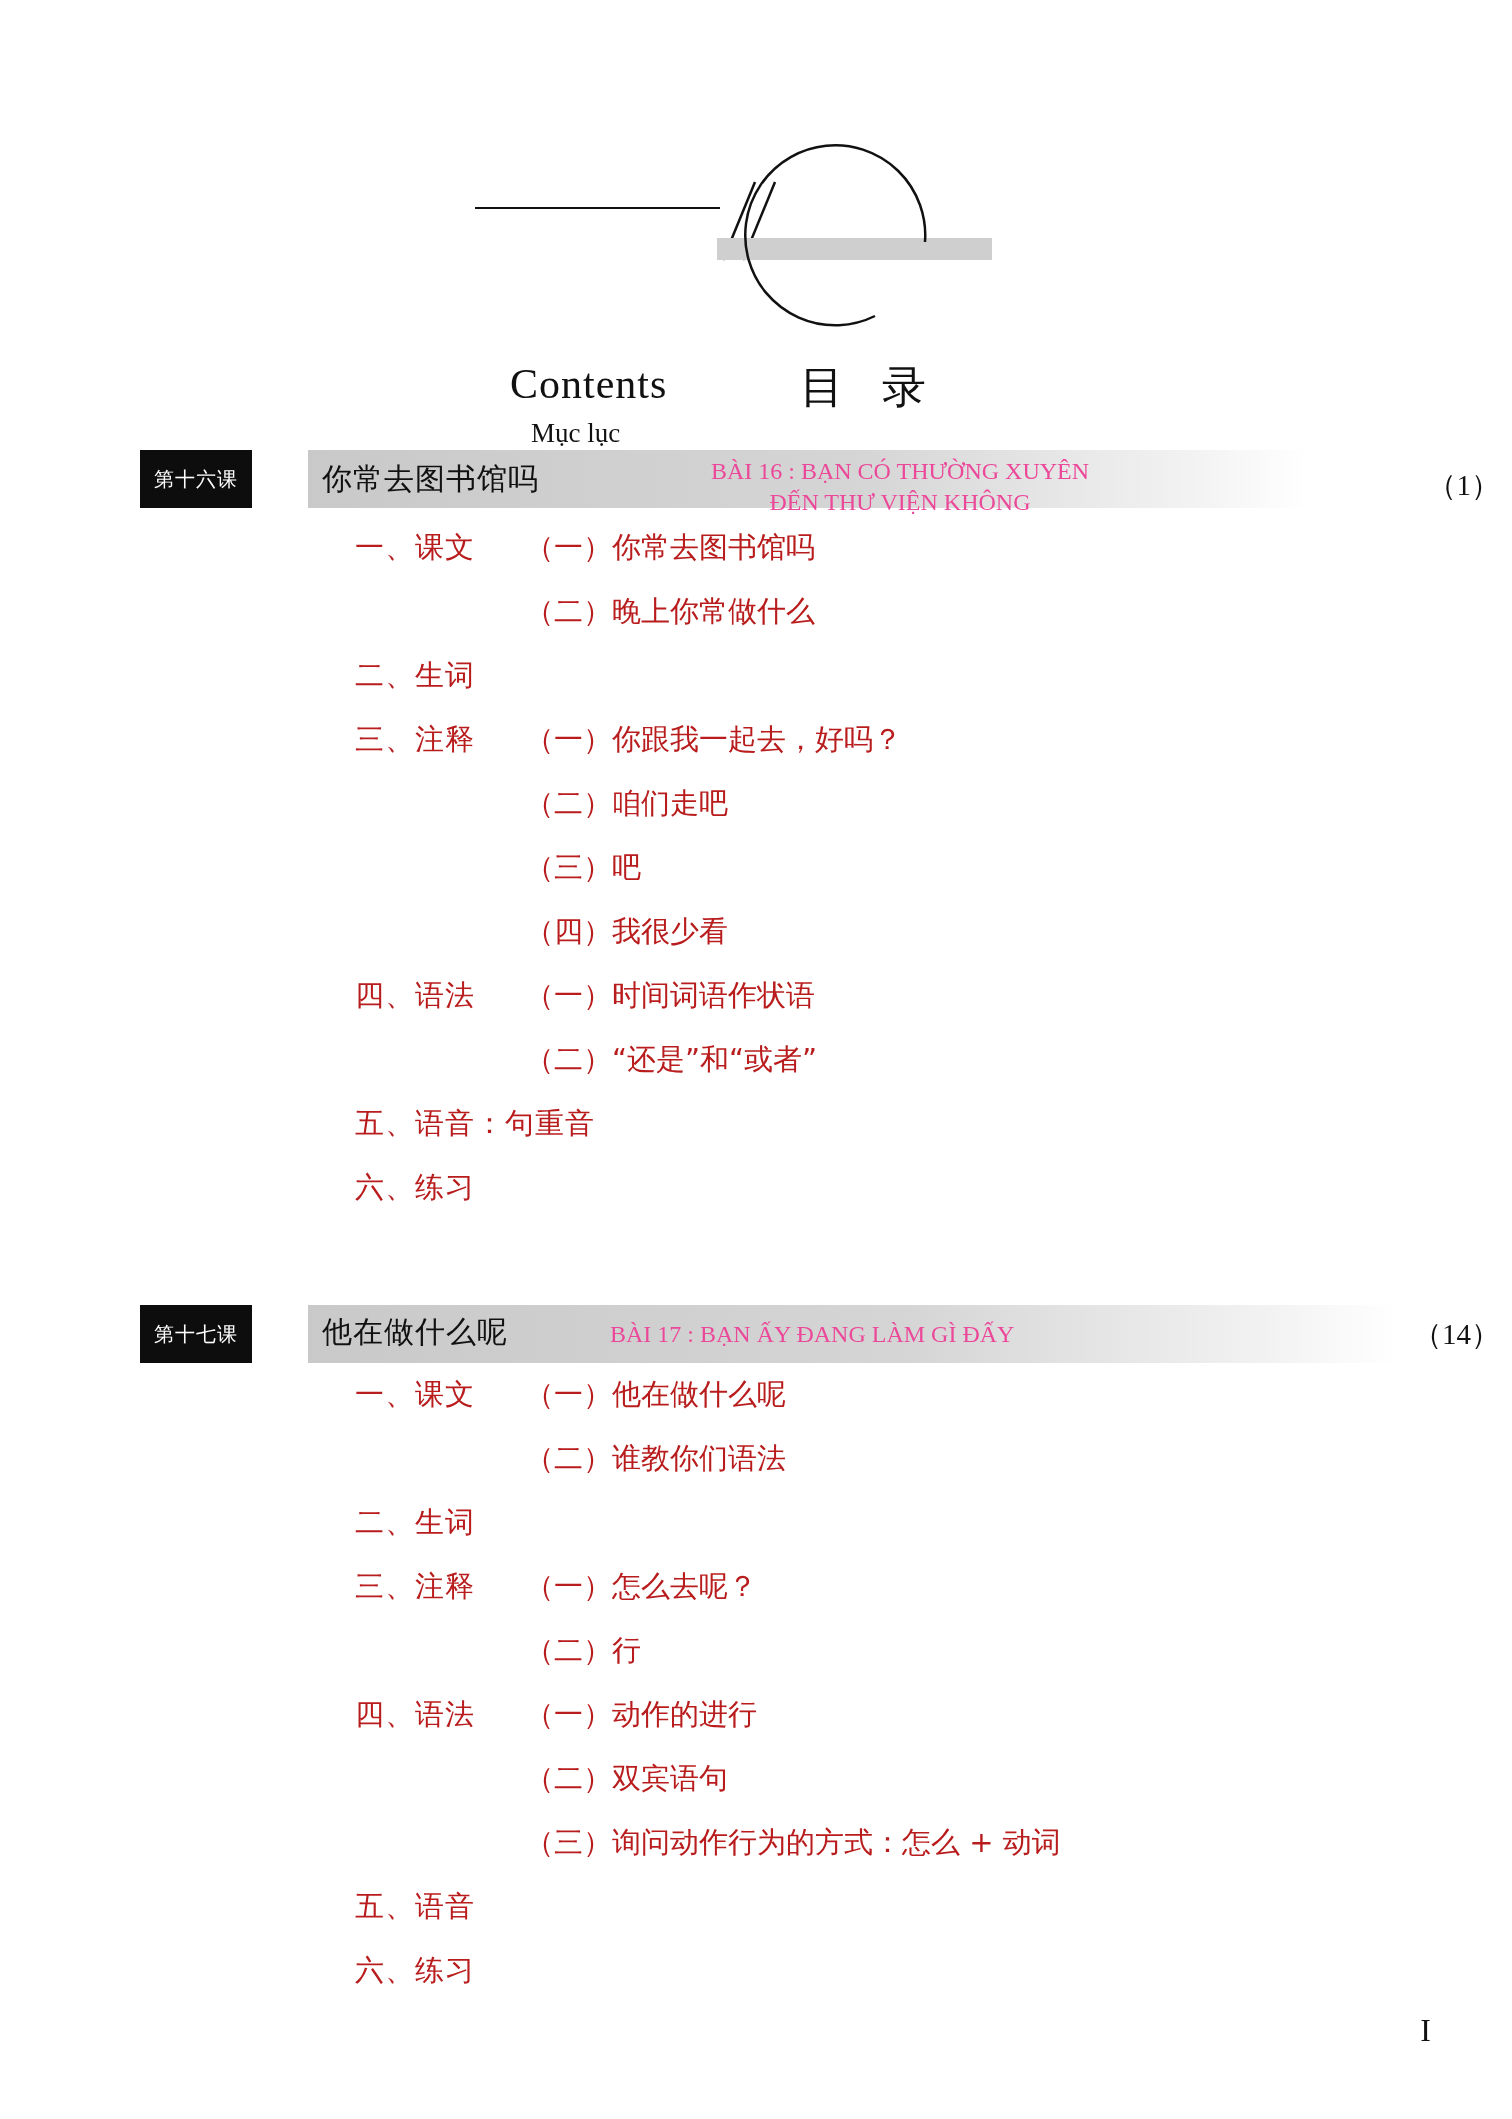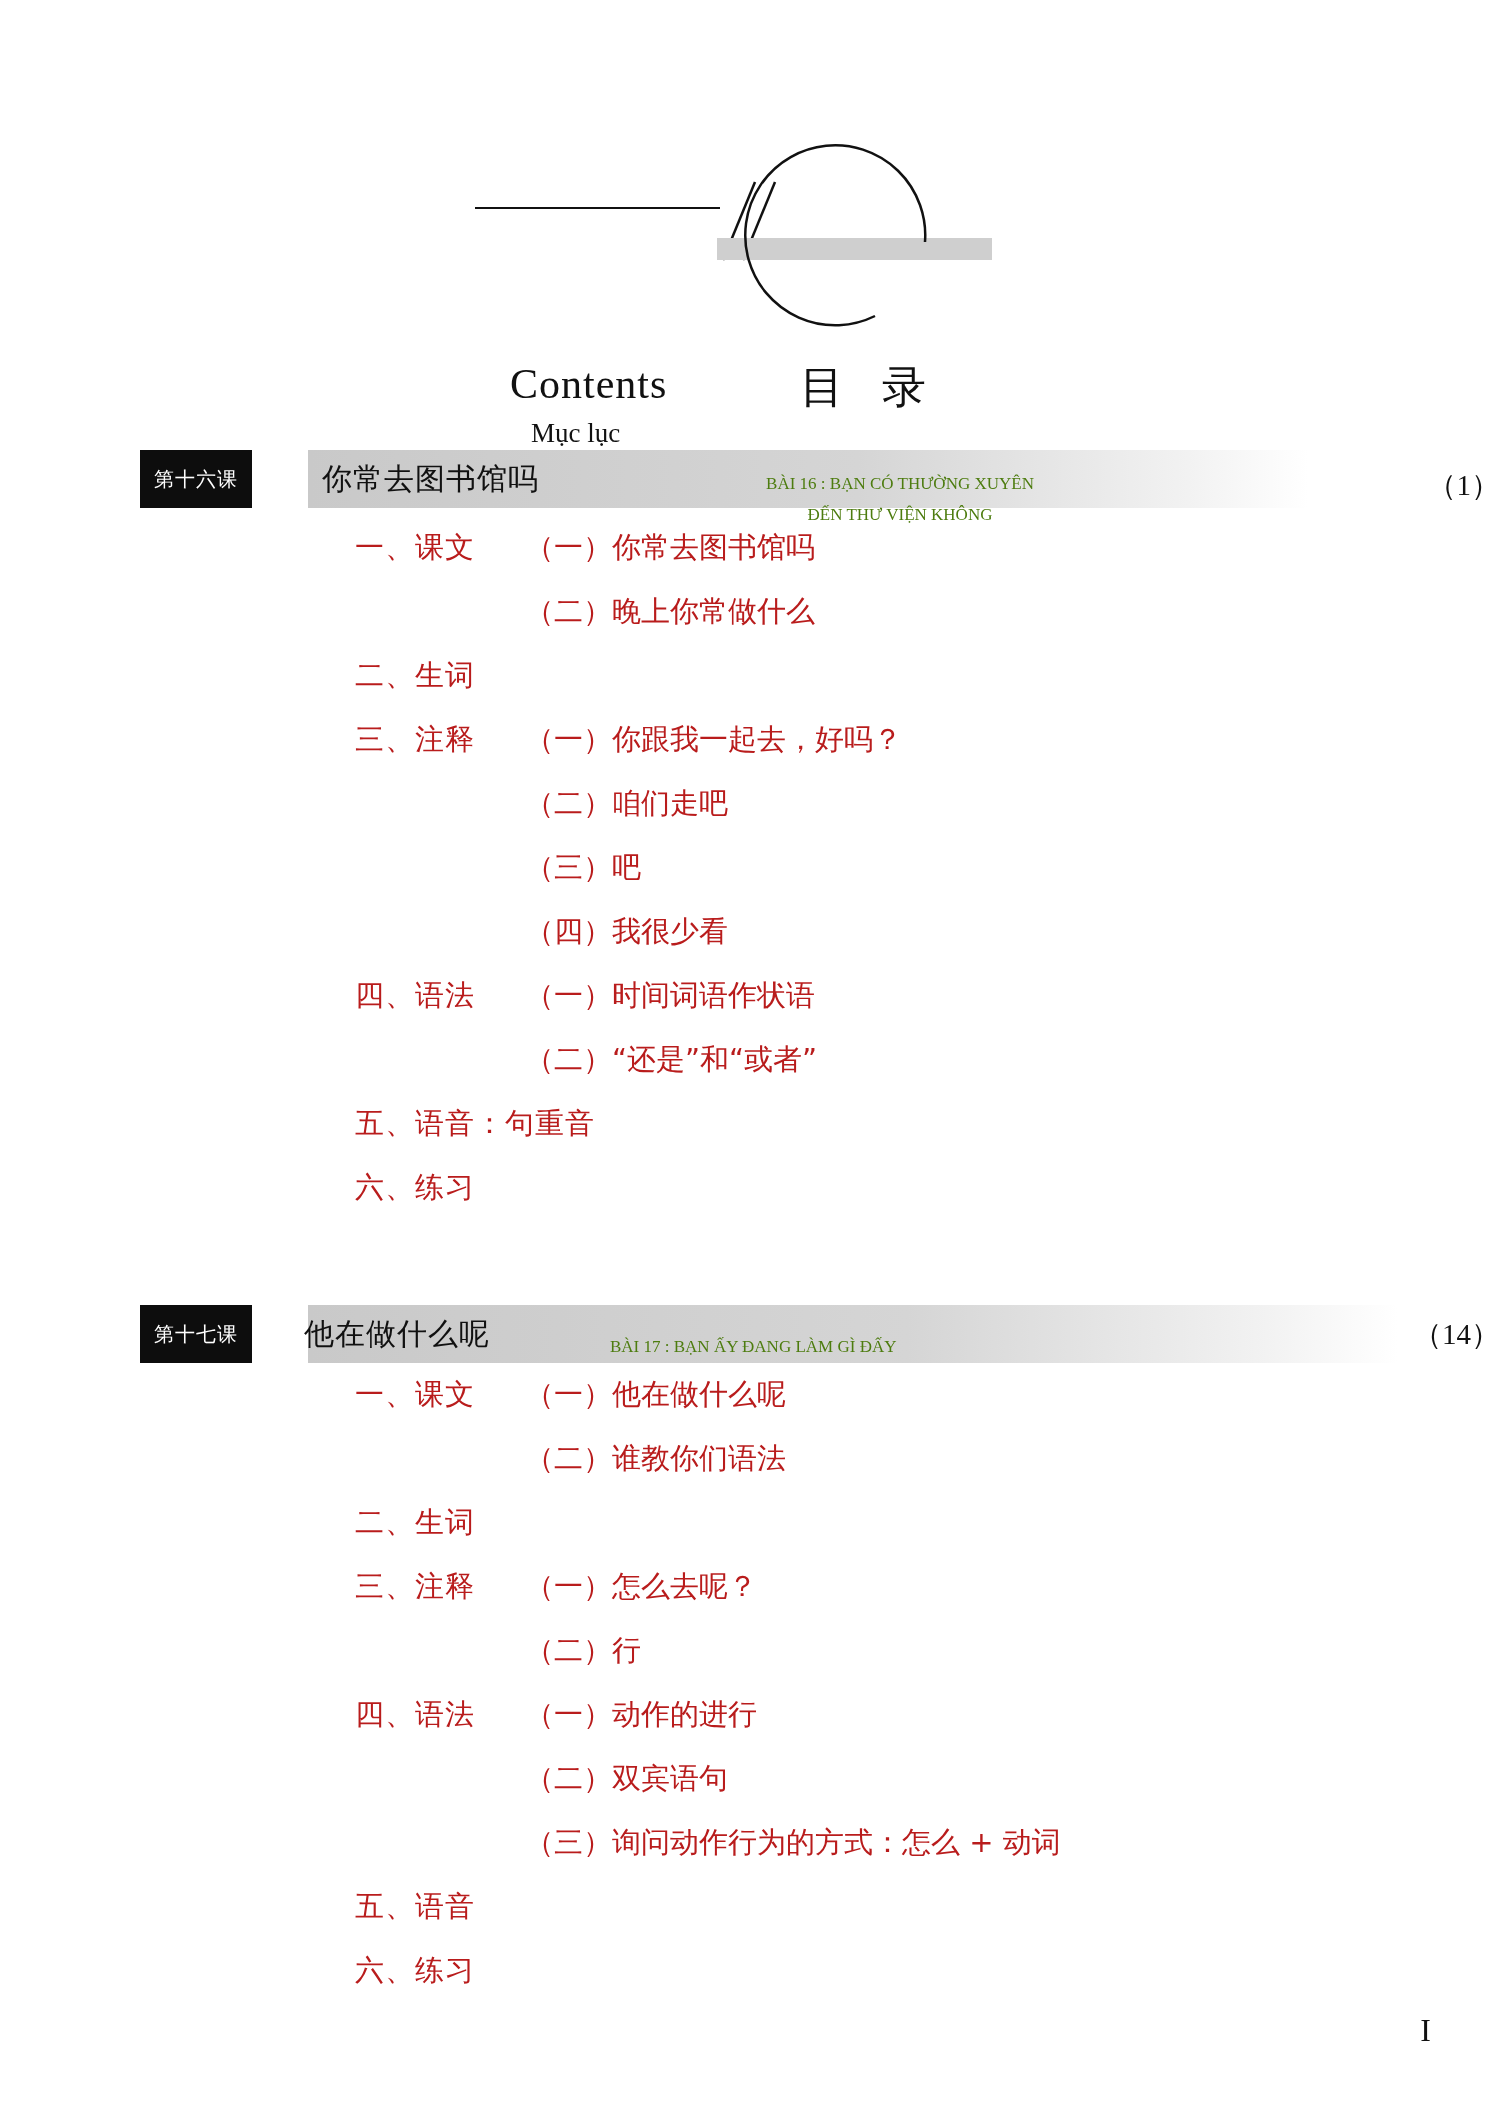--- a/index.html
+++ b/index.html
@@ -104,26 +104,25 @@
     font-family: "DejaVu Sans", sans-serif;
     font-size: 30px;
     color: #111;
     white-space: nowrap;
     letter-spacing: 1px;
   }
   .lesson-vi-title {
     position: absolute;
     top: 0;
     font-family: "Liberation Serif", serif;
-    font-size: 17px;
-    color: #4d7c0f;
+    font-size: 24px;
+    color: #ec4899;
     white-space: nowrap;
     text-align: center;
     line-height: 31px;
-    margin-top: 12px;
   }
   .lesson-page {
     position: absolute;
     top: 0;
     height: 58px;
     line-height: 58px;
     right: 0;
     font-family: "Liberation Serif", serif;
     font-size: 29px;
     color: #111;
@@ -244,21 +243,21 @@
         <span class="toc-label">六、练习</span>
         <span class="toc-sub"></span>
       </div>
     </div>
   </div>
 
   <div class="lesson" style="left:140px; top:1305px;">
     <div class="lesson-header" style="height:66px;">
       <div class="lesson-tag">第十七课</div>
       <div class="lesson-bar" style="left:168px; width:1090px;"></div>
-      <div class="lesson-zh-title" style="left:164px;">他在做什么呢</div>
+      <div class="lesson-zh-title" style="left:182px;font-family:Liberation Mono, monospace;">他在做什么呢</div>
       <div class="lesson-vi-title" style="left:470px; top:14px; width:640px; text-align:left;">
         <span>BÀI 17 : BẠN ẤY ĐANG LÀM GÌ ĐẤY</span>
       </div>
       <div class="lesson-page" style="right:-60px;">（14）</div>
     </div>
 
     <div class="toc-list">
       <div class="toc-row">
         <span class="toc-label">一、课文</span>
         <span class="toc-sub">（一）他在做什么呢</span>

